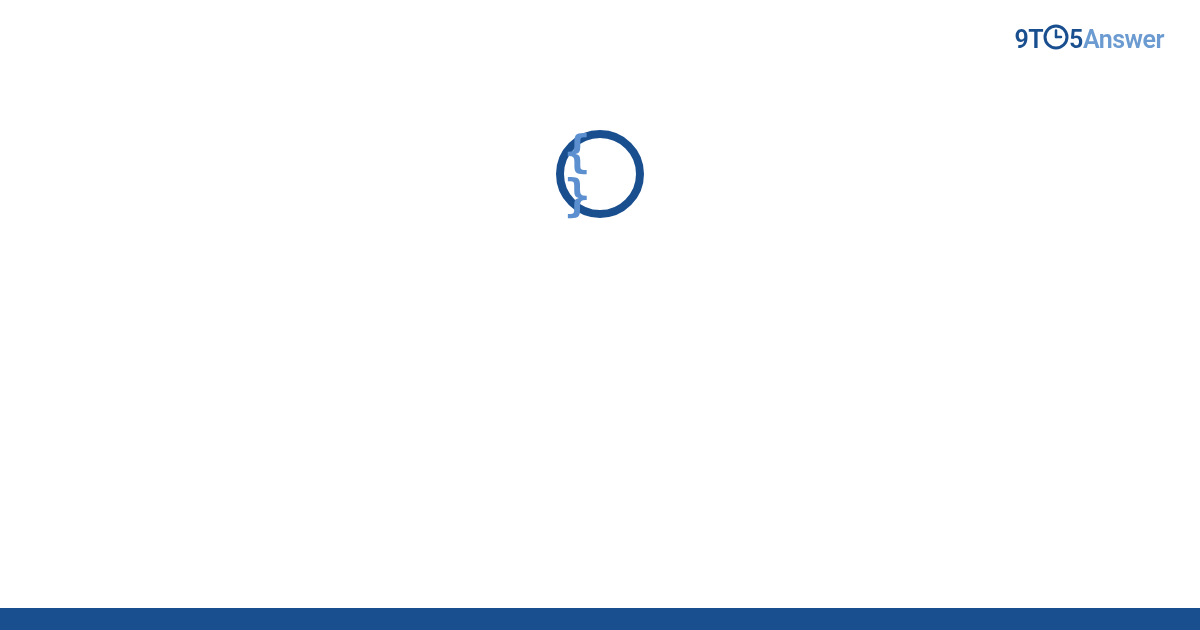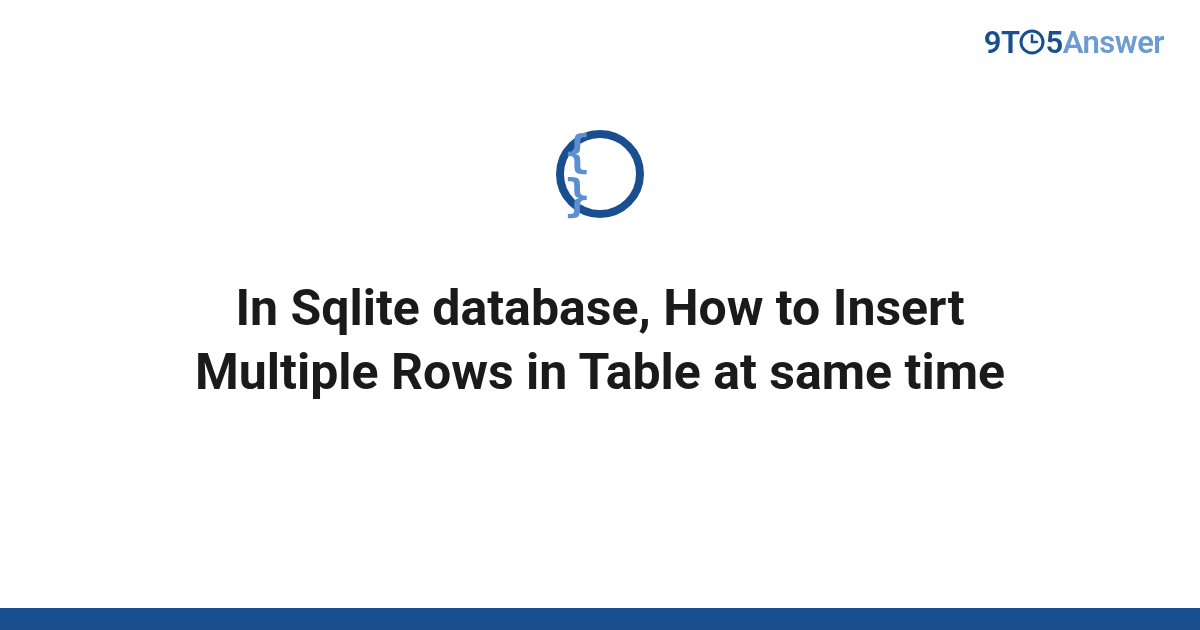--- a/index.html
+++ b/index.html
@@ -12,21 +12,21 @@
       height: 630px;
       background: #ffffff;
       font-family: -apple-system, BlinkMacSystemFont, "Segoe UI", Roboto, Helvetica, Arial, sans-serif;
       position: relative;
       overflow: hidden;
     }
     .logo {
       position: absolute;
       top: 24px;
       right: 36px;
-      font-size: 31px;
+      font-size: 25px;
       font-weight: 600;
       letter-spacing: -0.5px;
     }
     .logo-9t {
       color: #1a4f8f;
     }
     .logo-o {
       display: inline-flex;
       align-items: center;
       justify-content: center;
@@ -97,16 +97,15 @@
         <line x1="13" y1="13" x2="13" y2="6.5" stroke="#1a4f8f" stroke-width="2.5" stroke-linecap="round"></line>
         <line x1="13" y1="13" x2="18" y2="13" stroke="#1a4f8f" stroke-width="2.5" stroke-linecap="round"></line>
       </svg>
     </span><span class="logo-5">5</span><span class="logo-answer">Answer</span>
 </div>
 
 <div class="center-content">
   <div class="badge">
     <span class="badge-inner">{ }</span>
   </div>
-  <h1 class="title">In Sqlite database, How to Insert Multiple Rows in Table at same time</h1>
 </div>
 
 <div class="bottom-bar"></div>
 
 </body></html>

